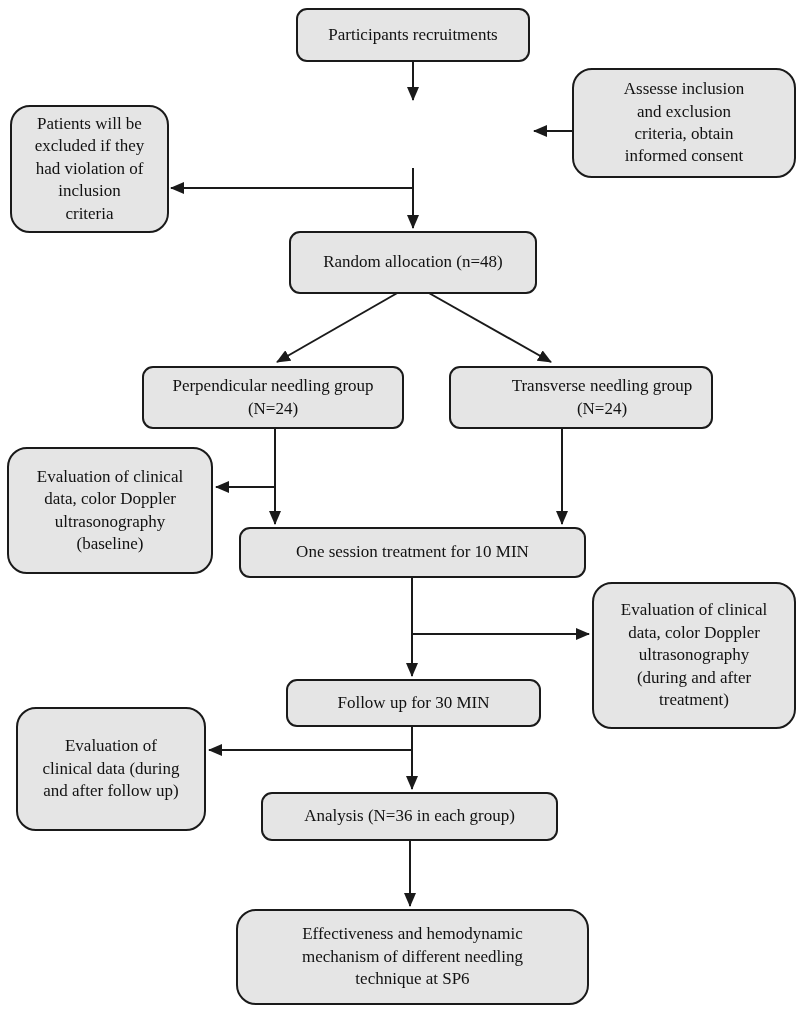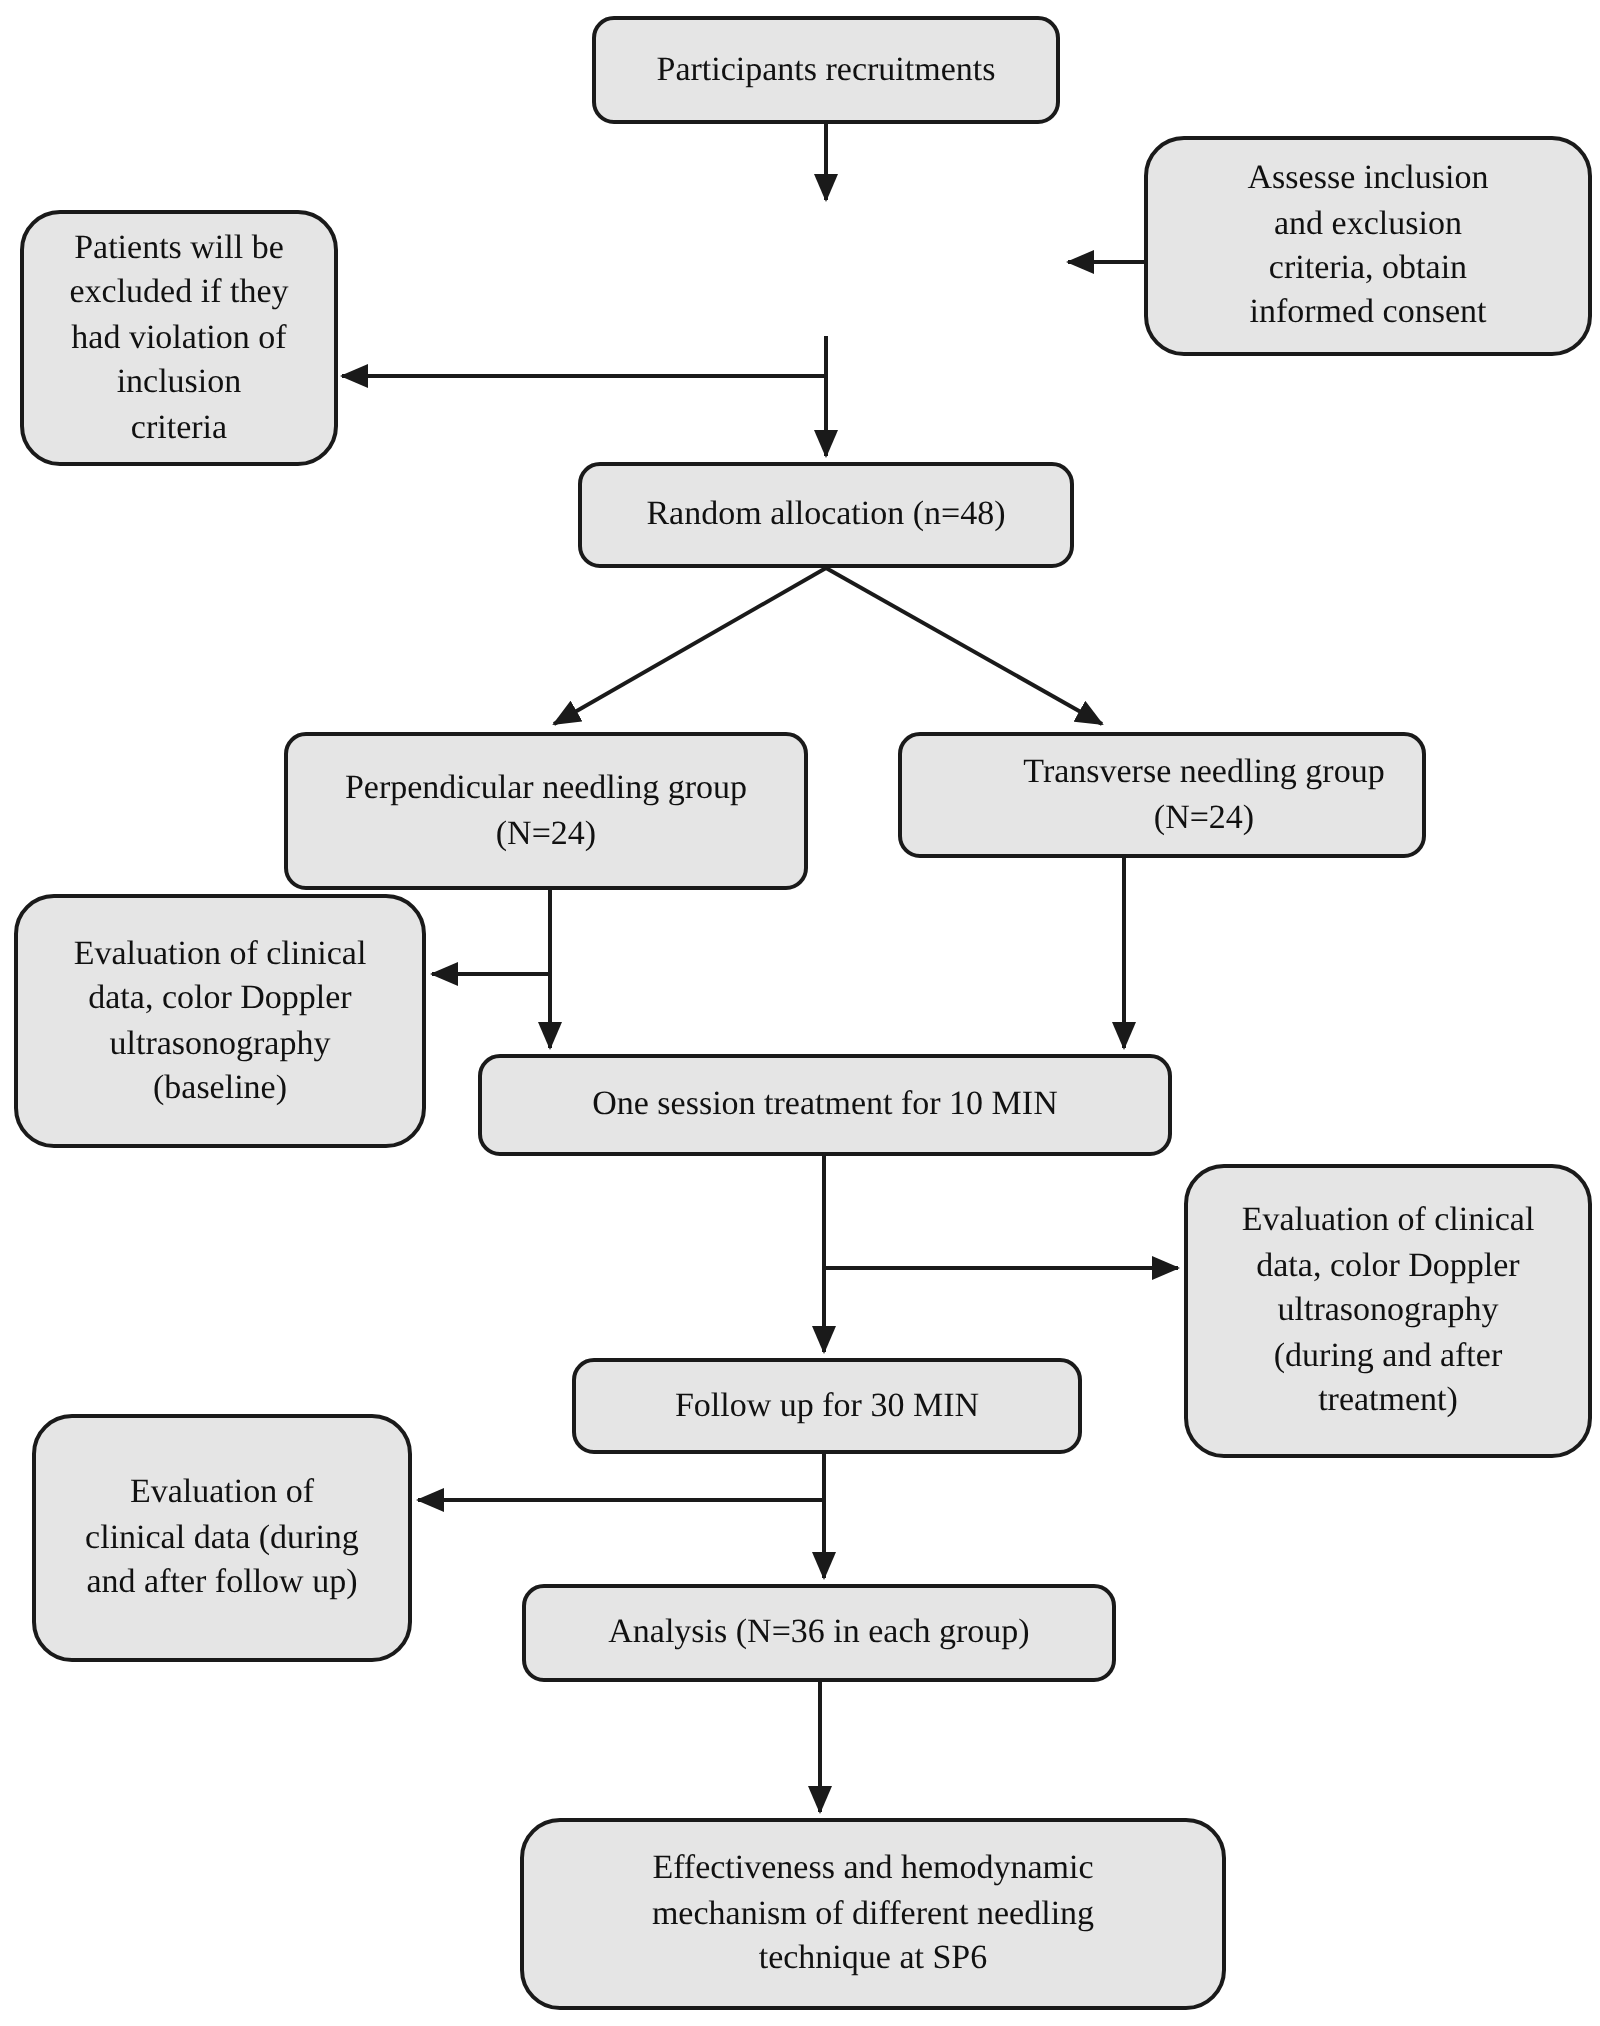--- a/index.html
+++ b/index.html
@@ -71,23 +71,23 @@
 and exclusion
 criteria, obtain
 informed consent</div>
 
   <div class="node r-lg" style="left:10px; top:105px; width:159px; height:128px;">Patients will be
 excluded if they
 had violation of
 inclusion
 criteria</div>
 
-  <div class="node r-sm" style="left:289px; top:231px; width:248px; height:53px;">Random allocation (n=48)</div>
+  <div class="node r-sm" style="left:289px; top:231px; width:248px; height:63px;">Random allocation (n=48)</div>
 
-  <div class="node r-sm" style="left:142px; top:366px; width:262px; height:79px;">Perpendicular needling group
+  <div class="node r-sm" style="left:142px; top:366px; width:262px; height:63px;">Perpendicular needling group
 (N=24)</div>
 
   <div class="node r-sm" style="left:449px; top:366px; width:264px; height:63px;padding-left:48px;">Transverse needling group
 (N=24)</div>
 
   <div class="node r-lg" style="left:7px; top:447px; width:206px; height:127px;">Evaluation of clinical
 data, color Doppler
 ultrasonography
 (baseline)</div>
 
@@ -100,17 +100,17 @@
 treatment)</div>
 
   <div class="node r-sm" style="left:286px; top:679px; width:255px; height:48px;">Follow up for 30 MIN</div>
 
   <div class="node r-lg" style="left:16px; top:707px; width:190px; height:124px;">Evaluation of
 clinical data (during
 and after follow up)</div>
 
   <div class="node r-sm" style="left:261px; top:792px; width:297px; height:49px;">Analysis (N=36 in each group)</div>
 
-  <div class="node r-lg" style="left:236px; top:909px; width:353px; height:96px;margin-left:24px;">Effectiveness and hemodynamic
+  <div class="node r-lg" style="left:236px; top:909px; width:353px; height:96px;">Effectiveness and hemodynamic
 mechanism of different needling
 technique at SP6</div>
 
 </div>
 
 </body></html>

